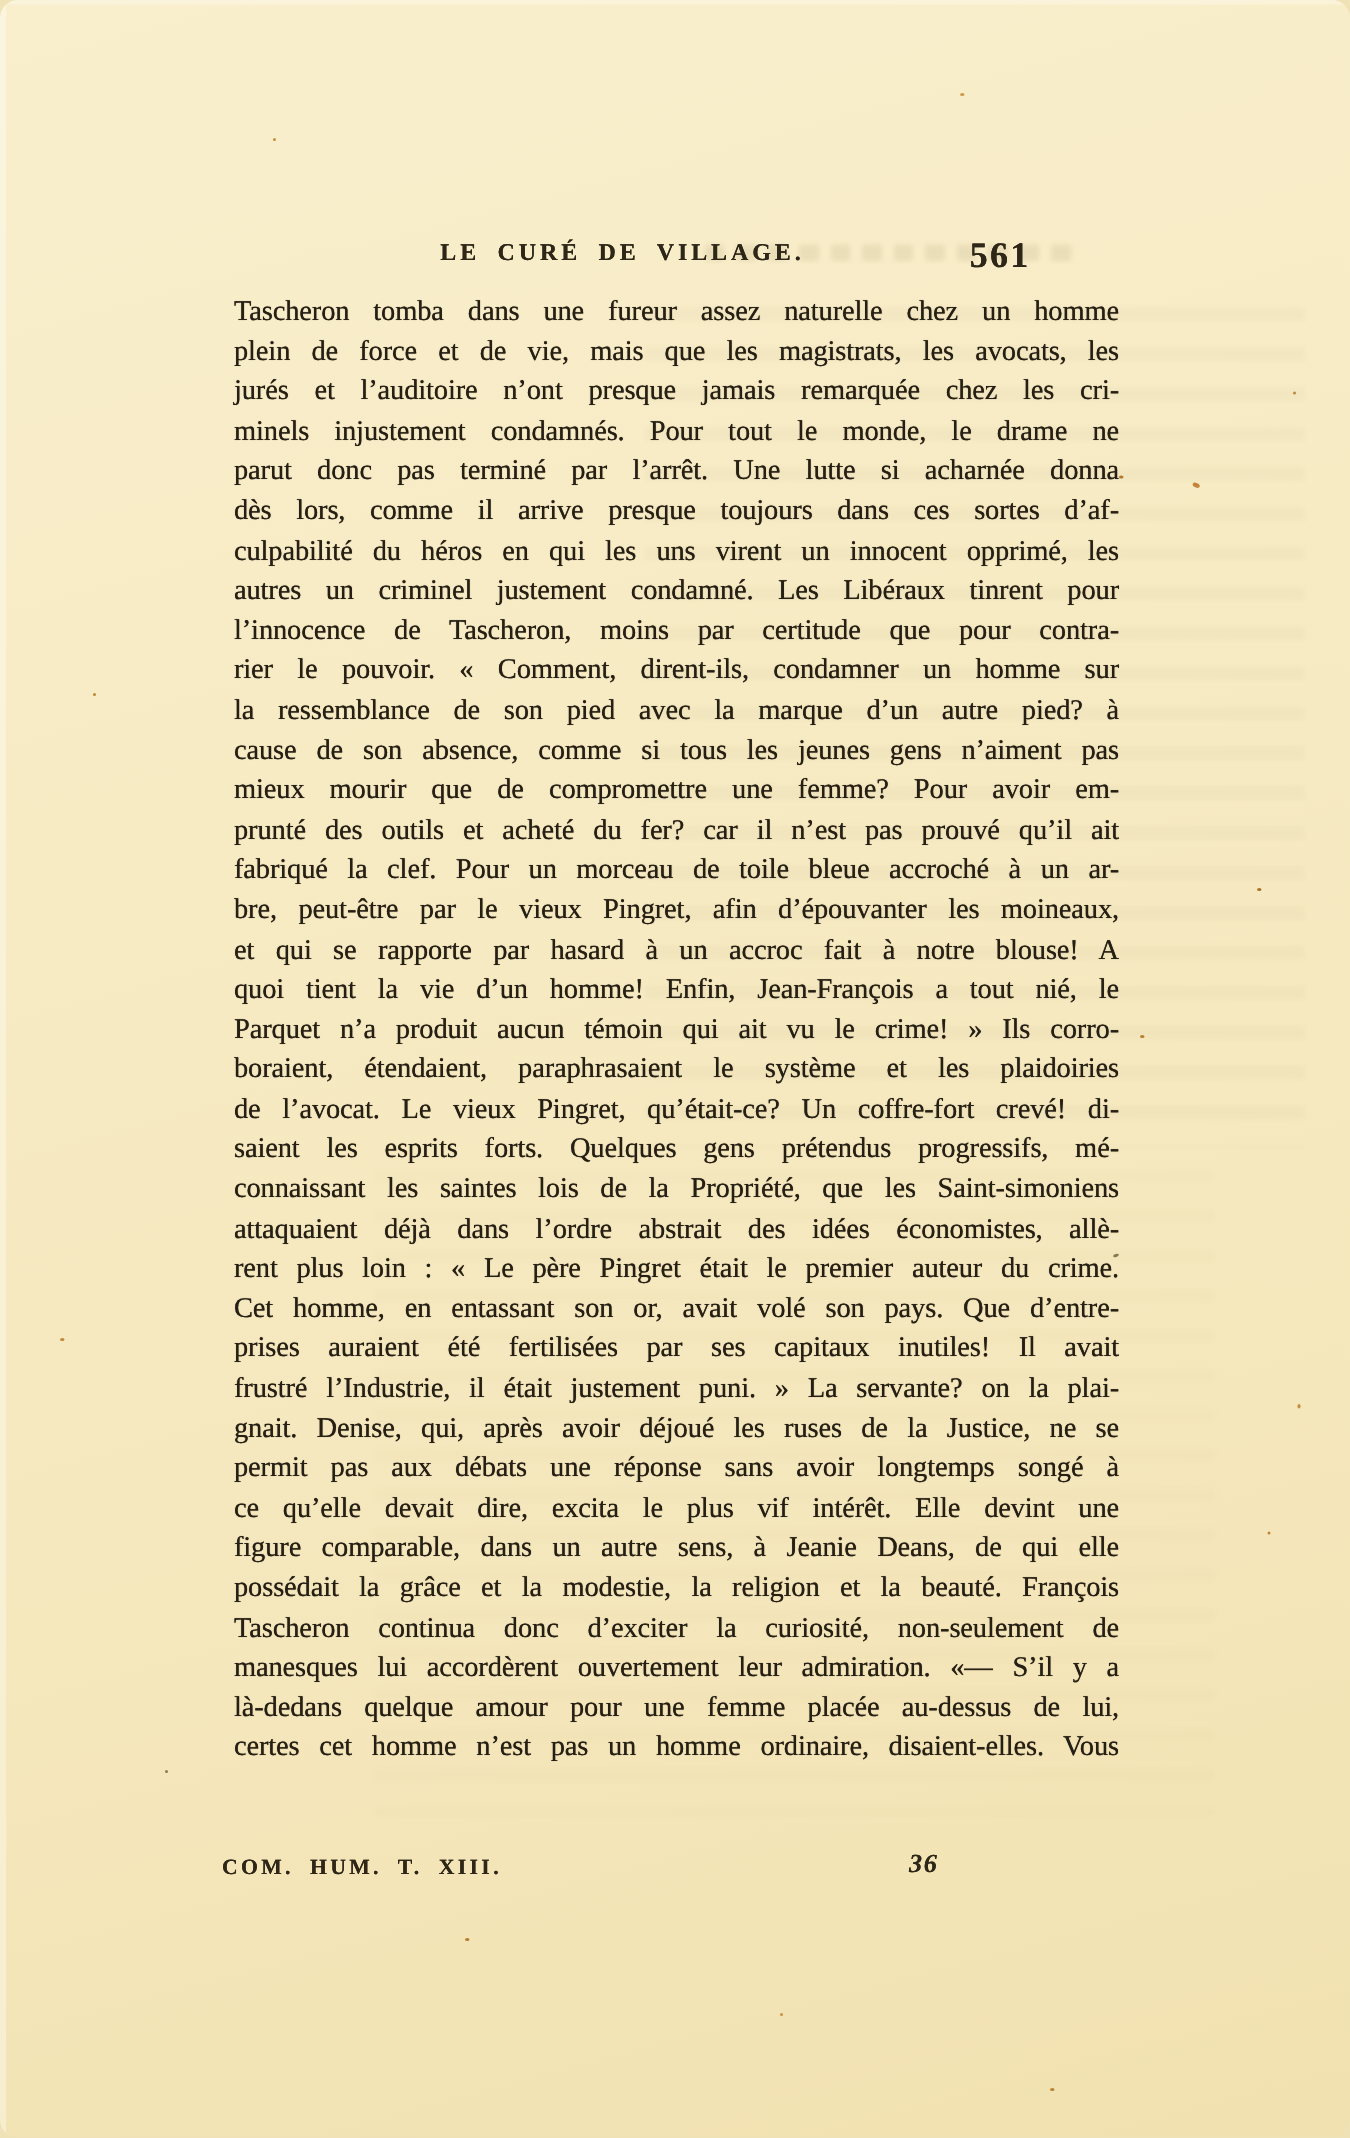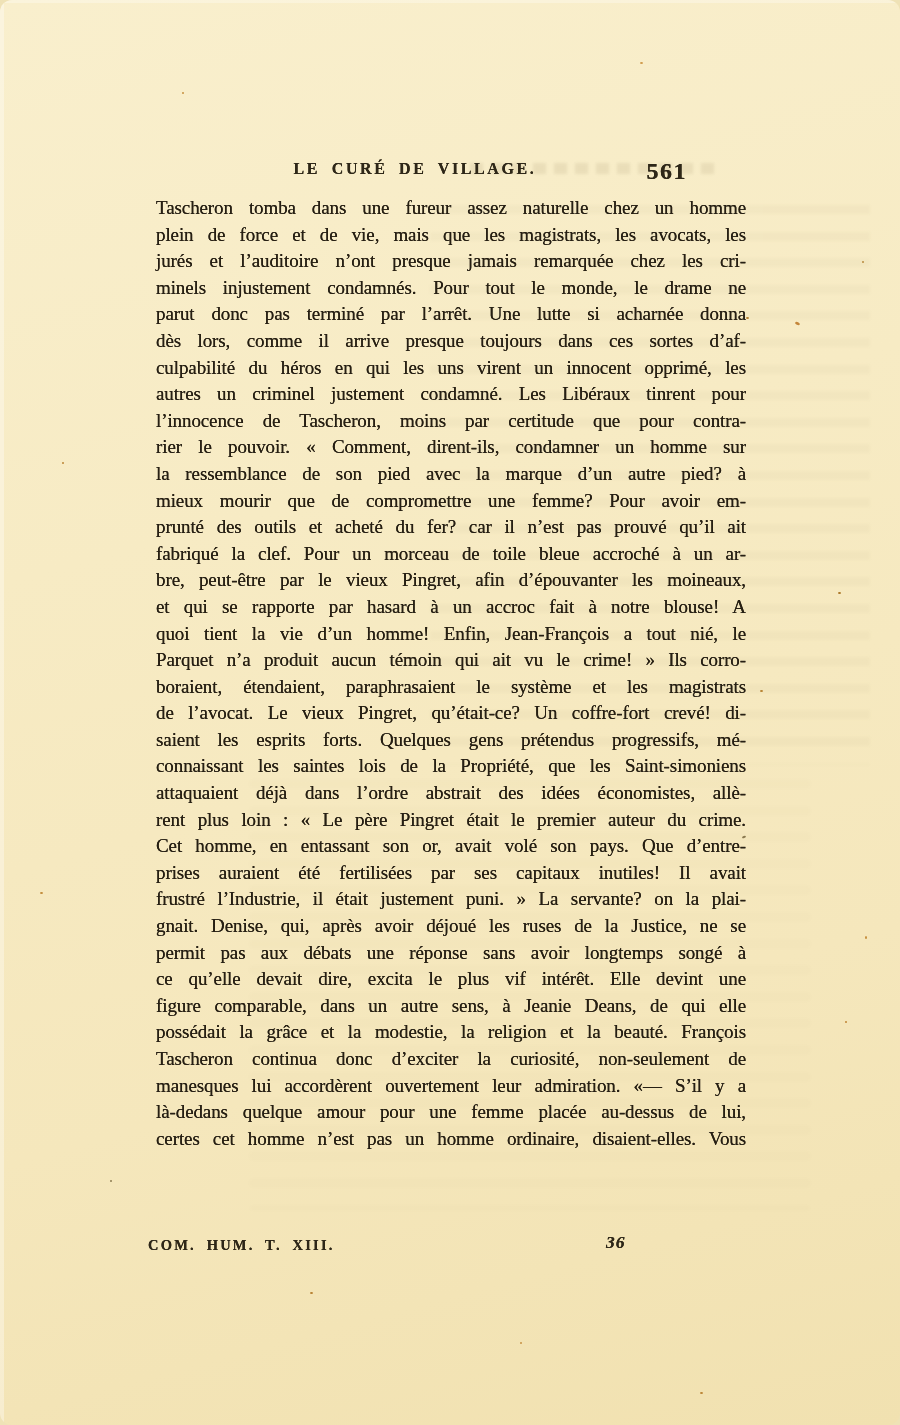--- a/index.html
+++ b/index.html
@@ -133,28 +133,29 @@
       <div class="line">plein de force et de vie, mais que les magistrats, les avocats, les</div>
       <div class="line">jurés et l’auditoire n’ont presque jamais remarquée chez les cri-</div>
       <div class="line">minels injustement condamnés. Pour tout le monde, le drame ne</div>
       <div class="line">parut donc pas terminé par l’arrêt. Une lutte si acharnée donna</div>
       <div class="line">dès lors, comme il arrive presque toujours dans ces sortes d’af-</div>
       <div class="line">culpabilité du héros en qui les uns virent un innocent opprimé, les</div>
       <div class="line">autres un criminel justement condamné. Les Libéraux tinrent pour</div>
       <div class="line">l’innocence de Tascheron, moins par certitude que pour contra-</div>
       <div class="line">rier le pouvoir. « Comment, dirent-ils, condamner un homme sur</div>
       <div class="line">la ressemblance de son pied avec la marque d’un autre pied? à</div>
+      <div class="line">cause de son absence, comme si tous les jeunes gens n’aiment pas</div>
       <div class="line">mieux mourir que de compromettre une femme? Pour avoir em-</div>
       <div class="line">prunté des outils et acheté du fer? car il n’est pas prouvé qu’il ait</div>
       <div class="line">fabriqué la clef. Pour un morceau de toile bleue accroché à un ar-</div>
       <div class="line">bre, peut-être par le vieux Pingret, afin d’épouvanter les moineaux,</div>
       <div class="line">et qui se rapporte par hasard à un accroc fait à notre blouse! A</div>
       <div class="line">quoi tient la vie d’un homme! Enfin, Jean-François a tout nié, le</div>
       <div class="line">Parquet n’a produit aucun témoin qui ait vu le crime! » Ils corro-</div>
-      <div class="line">boraient, étendaient, paraphrasaient le système et les magistrats</div>
+      <div class="line">boraient, étendaient, paraphrasaient le système et les plaidoiries</div>
       <div class="line">de l’avocat. Le vieux Pingret, qu’était-ce? Un coffre-fort crevé! di-</div>
       <div class="line">saient les esprits forts. Quelques gens prétendus progressifs, mé-</div>
       <div class="line">connaissant les saintes lois de la Propriété, que les Saint-simoniens</div>
       <div class="line">attaquaient déjà dans l’ordre abstrait des idées économistes, allè-</div>
       <div class="line">rent plus loin : « Le père Pingret était le premier auteur du crime.</div>
       <div class="line">Cet homme, en entassant son or, avait volé son pays. Que d’entre-</div>
       <div class="line">prises auraient été fertilisées par ses capitaux inutiles! Il avait</div>
       <div class="line">frustré l’Industrie, il était justement puni. » La servante? on la plai-</div>
       <div class="line">gnait. Denise, qui, après avoir déjoué les ruses de la Justice, ne se</div>
       <div class="line">permit pas aux débats une réponse sans avoir longtemps songé à</div>

